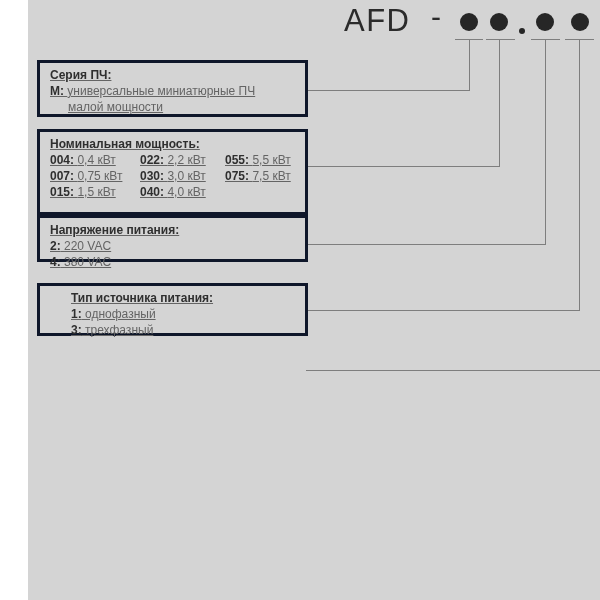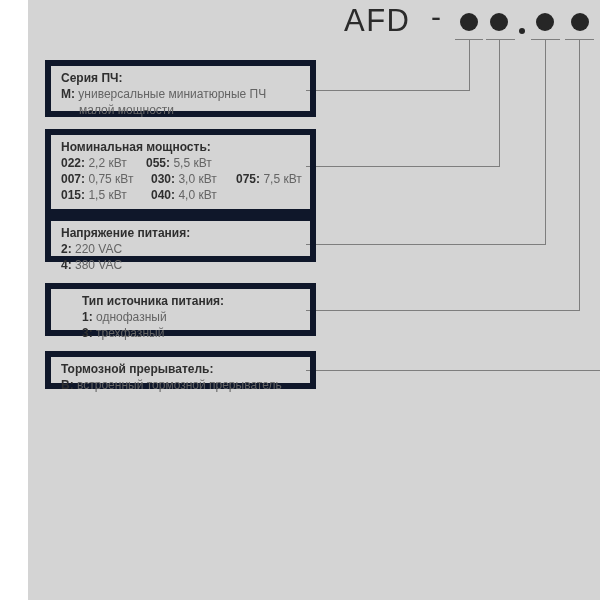--- a/index.html
+++ b/index.html
@@ -17,24 +17,24 @@
   .sep{
     position:absolute;left:403px;top:2px;
     font-size:30px;line-height:1;color:#2b2b2b;
   }
   .dot{position:absolute;width:18px;height:18px;border-radius:50%;background:#262626;}
   .pdot{position:absolute;width:6px;height:6px;border-radius:50%;background:#262626;left:491px;top:28px;}
   
   .ln{position:absolute;background:#7e7e7e;}
   
   .box{
-    position:absolute;left:17px;width:271px;box-sizing:border-box;
-    border:6px solid #0f172a;background:transparent;
+    position:absolute;left:9px;width:271px;box-sizing:border-box;
+    border:3px solid #0f172a;background:transparent;
     padding:4px 6px 0 10px;
-    font-size:12px;line-height:16px;color:#646464;
+    font-size:12px;line-height:16px;color:#646464;text-decoration:underline;
   }
   .title{font-weight:bold;color:#2f2f2f;}
   .code{font-weight:bold;color:#2f2f2f;}
   .indent{padding-left:18px;}
   .prow{display:flex;}
   .pcell{width:90px;white-space:nowrap;}
   .pcell.c2{width:85px;}
   .pcell.c3{width:auto;}
 </style>
 </head>
@@ -77,20 +77,21 @@
       <span>универсальные миниатюрные ПЧ</span>
     </div>
     <div class="indent">
       <span>малой мощности</span>
     </div>
   </div>
 
   <div class="box" style="top:129px;height:86px;">
     <div class="title">Номинальная мощность:</div>
     <div class="prow">
+      <span class="pcell"><span class="code">004:</span> <span>0,4 кВт</span></span>
       <span class="pcell c2"><span class="code">022:</span> <span>2,2 кВт</span></span>
       <span class="pcell c3"><span class="code">055:</span> <span>5,5 кВт</span></span>
     </div>
     <div class="prow">
       <span class="pcell"><span class="code">007:</span> <span>0,75 кВт</span></span>
       <span class="pcell c2"><span class="code">030:</span> <span>3,0 кВт</span></span>
       <span class="pcell c3"><span class="code">075:</span> <span>7,5 кВт</span></span>
     </div>
     <div class="prow">
       <span class="pcell"><span class="code">015:</span> <span>1,5 кВт</span></span>
@@ -115,21 +116,14 @@
     <div>
       <span class="code">1:</span>
       <span>однофазный</span>
     </div>
     <div>
       <span class="code">3:</span>
       <span>трехфазный</span>
     </div>
   </div>
 
-  <div class="box" style="top:351px;height:38px;">
-    <div class="title">Тормозной прерыватель:</div>
-    <div>
-      <span class="code">В:</span>
-      <span>встроенный тормозной прерыватель</span>
-    </div>
-  </div>
 
 </div>
 
 </body></html>

